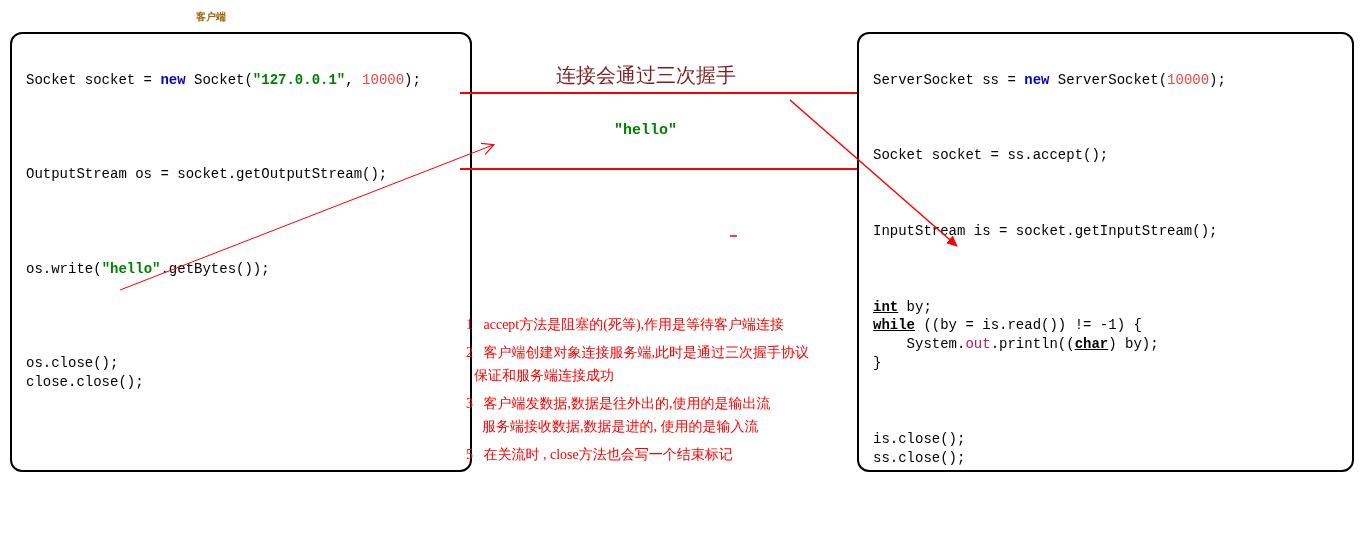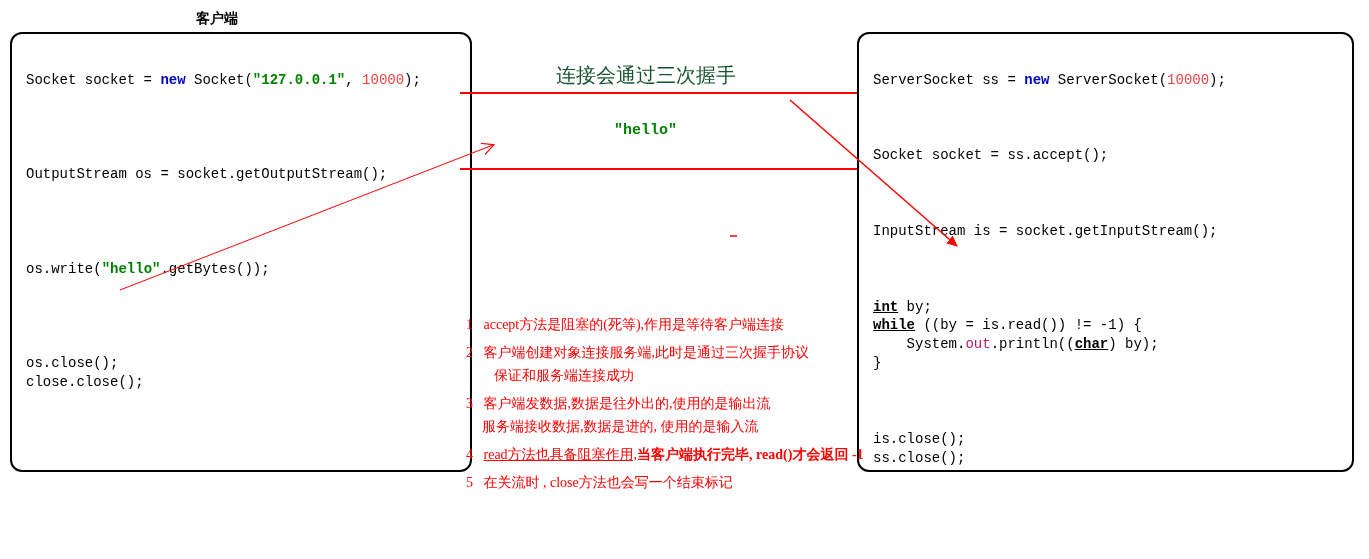--- a/index.html
+++ b/index.html
@@ -14,34 +14,34 @@
   }
   .code {
     font-family: Consolas, "Courier New", monospace;
     font-size: 14px;
     white-space: pre;
     line-height: 1.35;
   }
   .title {
     position: absolute;
     font-weight: 700;
-    font-size: 14px;
-    color: #000000;
+    font-size: 10px;
+    color: #a16207;
   }
   .box {
     position: absolute;
     border: 2px solid #000;
     border-radius: 12px;
     padding: 18px 14px 18px 14px;
     background: #fff;
   }
   .mid-title {
     position: absolute;
     font-size: 20px;
-    color: #14532d;
+    color: #7f1d1d;
     font-family: "SimSun", serif;
     font-weight: 400;
   }
   .hello-label {
     position: absolute;
     font-family: Consolas, "Courier New", monospace;
     font-size: 15px;
     font-weight: 700;
     color: #008000;
   }
@@ -151,28 +151,24 @@
 </svg>
 
 <div class="notes" style="left:466px; top:314px; width:400px;">
   <div class="note-row">
     <span class="note-num">1</span>
     <span>accept方法是阻塞的(死等),作用是等待客户端连接</span>
   </div>
   <div class="note-row">
     <span class="note-num">2</span>
     <span>客户端创建对象连接服务端,此时是通过三次握手协议</span><br>
-    <span style="margin-left:28px;">保证和服务端连接成功</span>
+    <span style="margin-left:8px;">保证和服务端连接成功</span>
   </div>
   <div class="note-row">
     <span class="note-num">3</span>
     <span>客户端发数据,数据是往外出的,使用的是输出流</span><br>
     <span style="margin-left:16px;">服务端接收数据,数据是进的, 使用的是输入流</span>
-  </div>
-  <div class="note-row">
-    <span class="note-num">4</span>
-    <span class="underline">read方法也具备阻塞作用,</span><span style="font-weight:700;">当客户端执行完毕, read()才会返回 -1</span>
   </div>
   <div class="note-row">
     <span class="note-num">5</span>
     <span>在关流时 , close方法也会写一个结束标记</span>
   </div>
 </div>
 
 </body></html>

